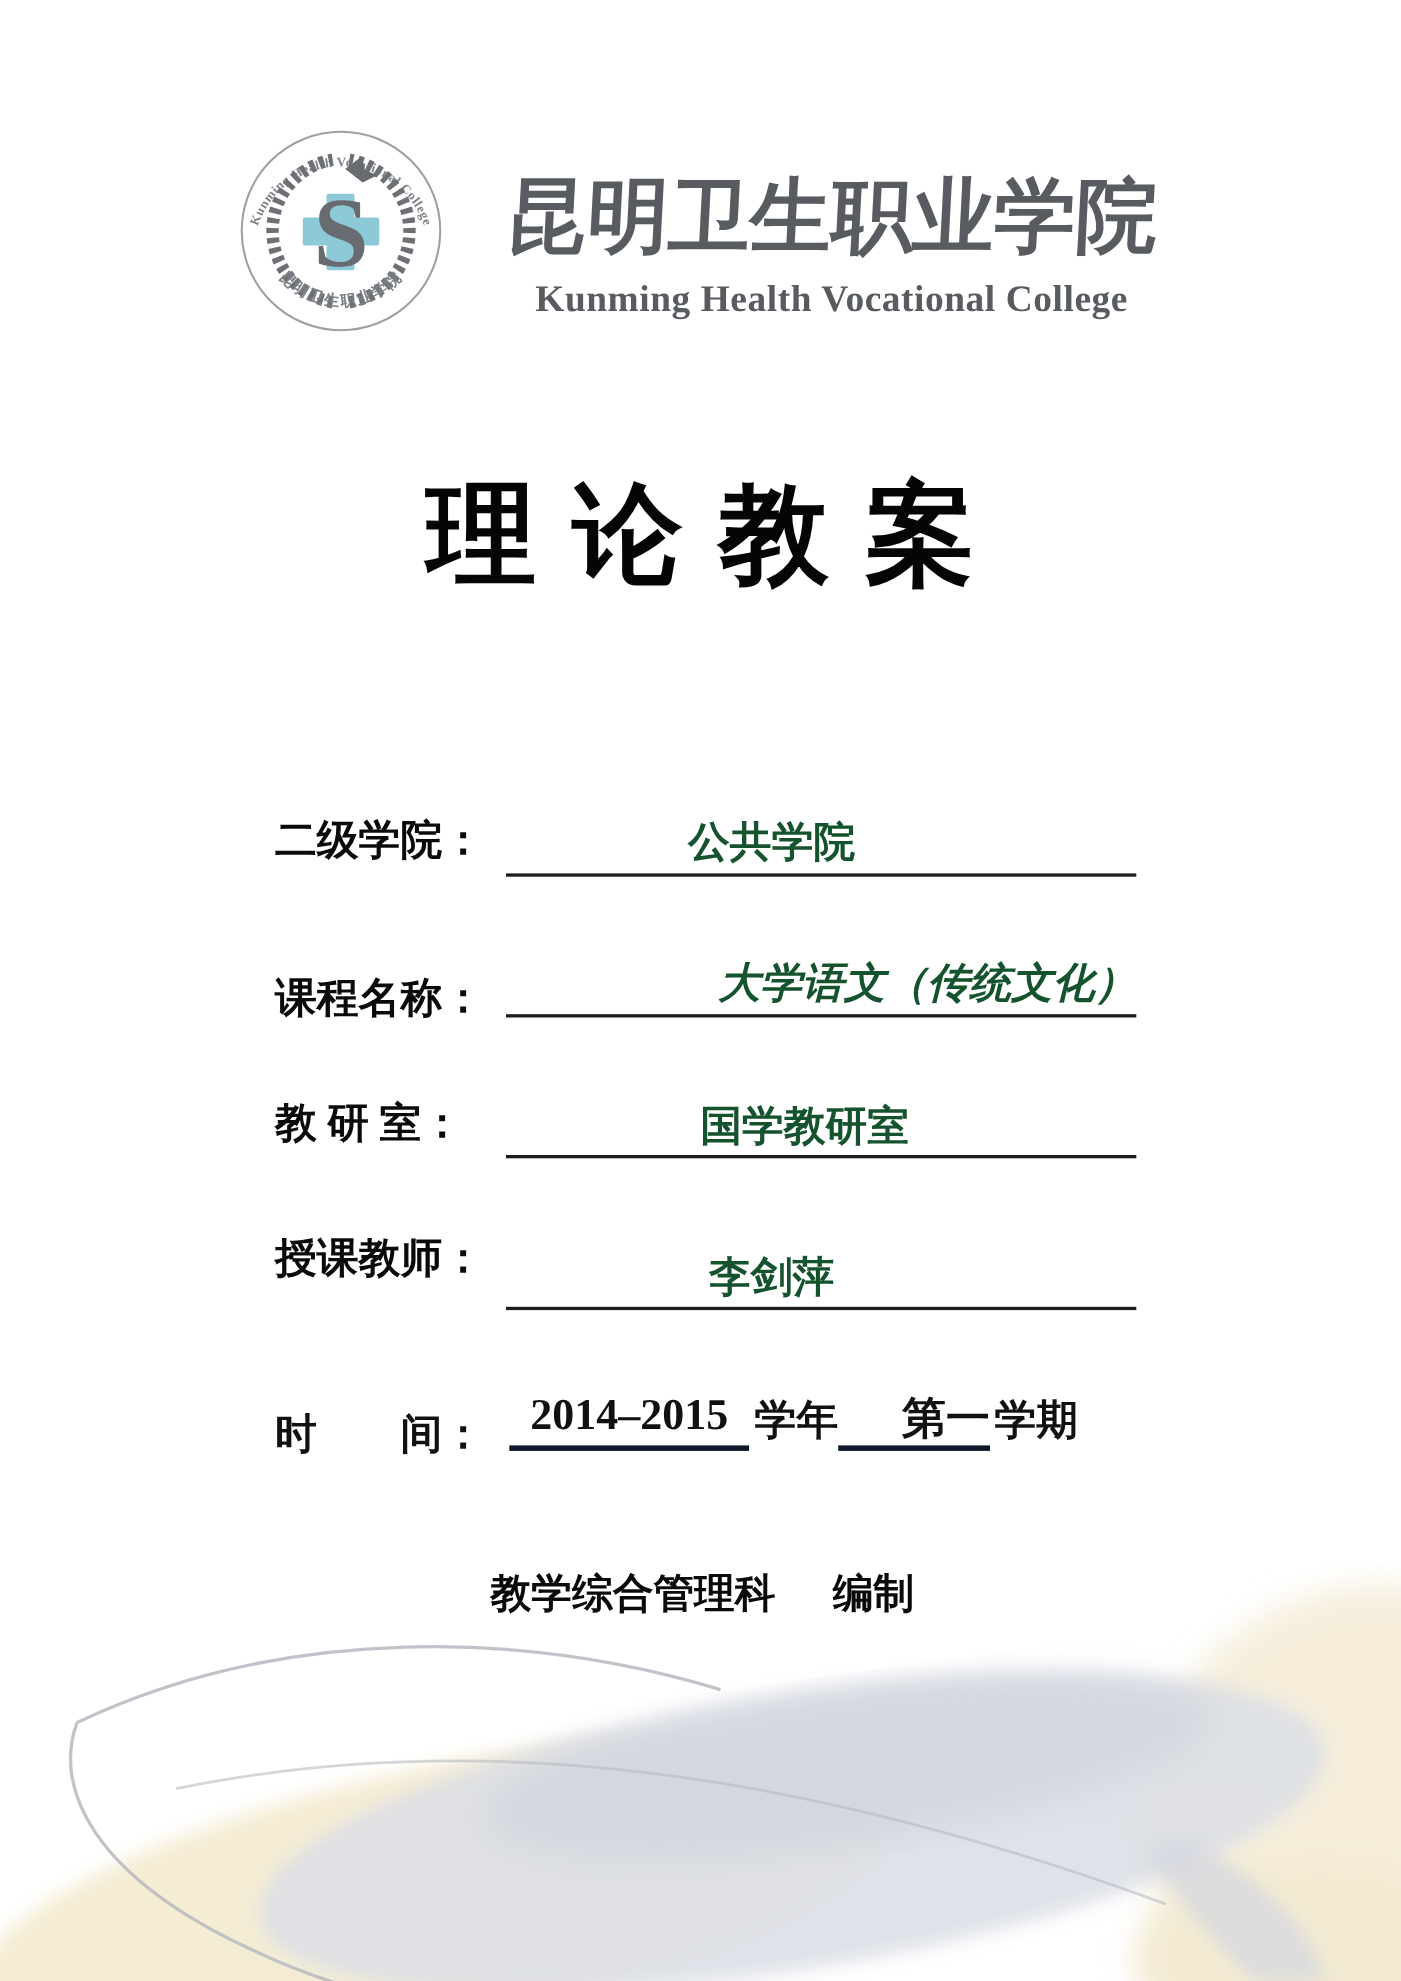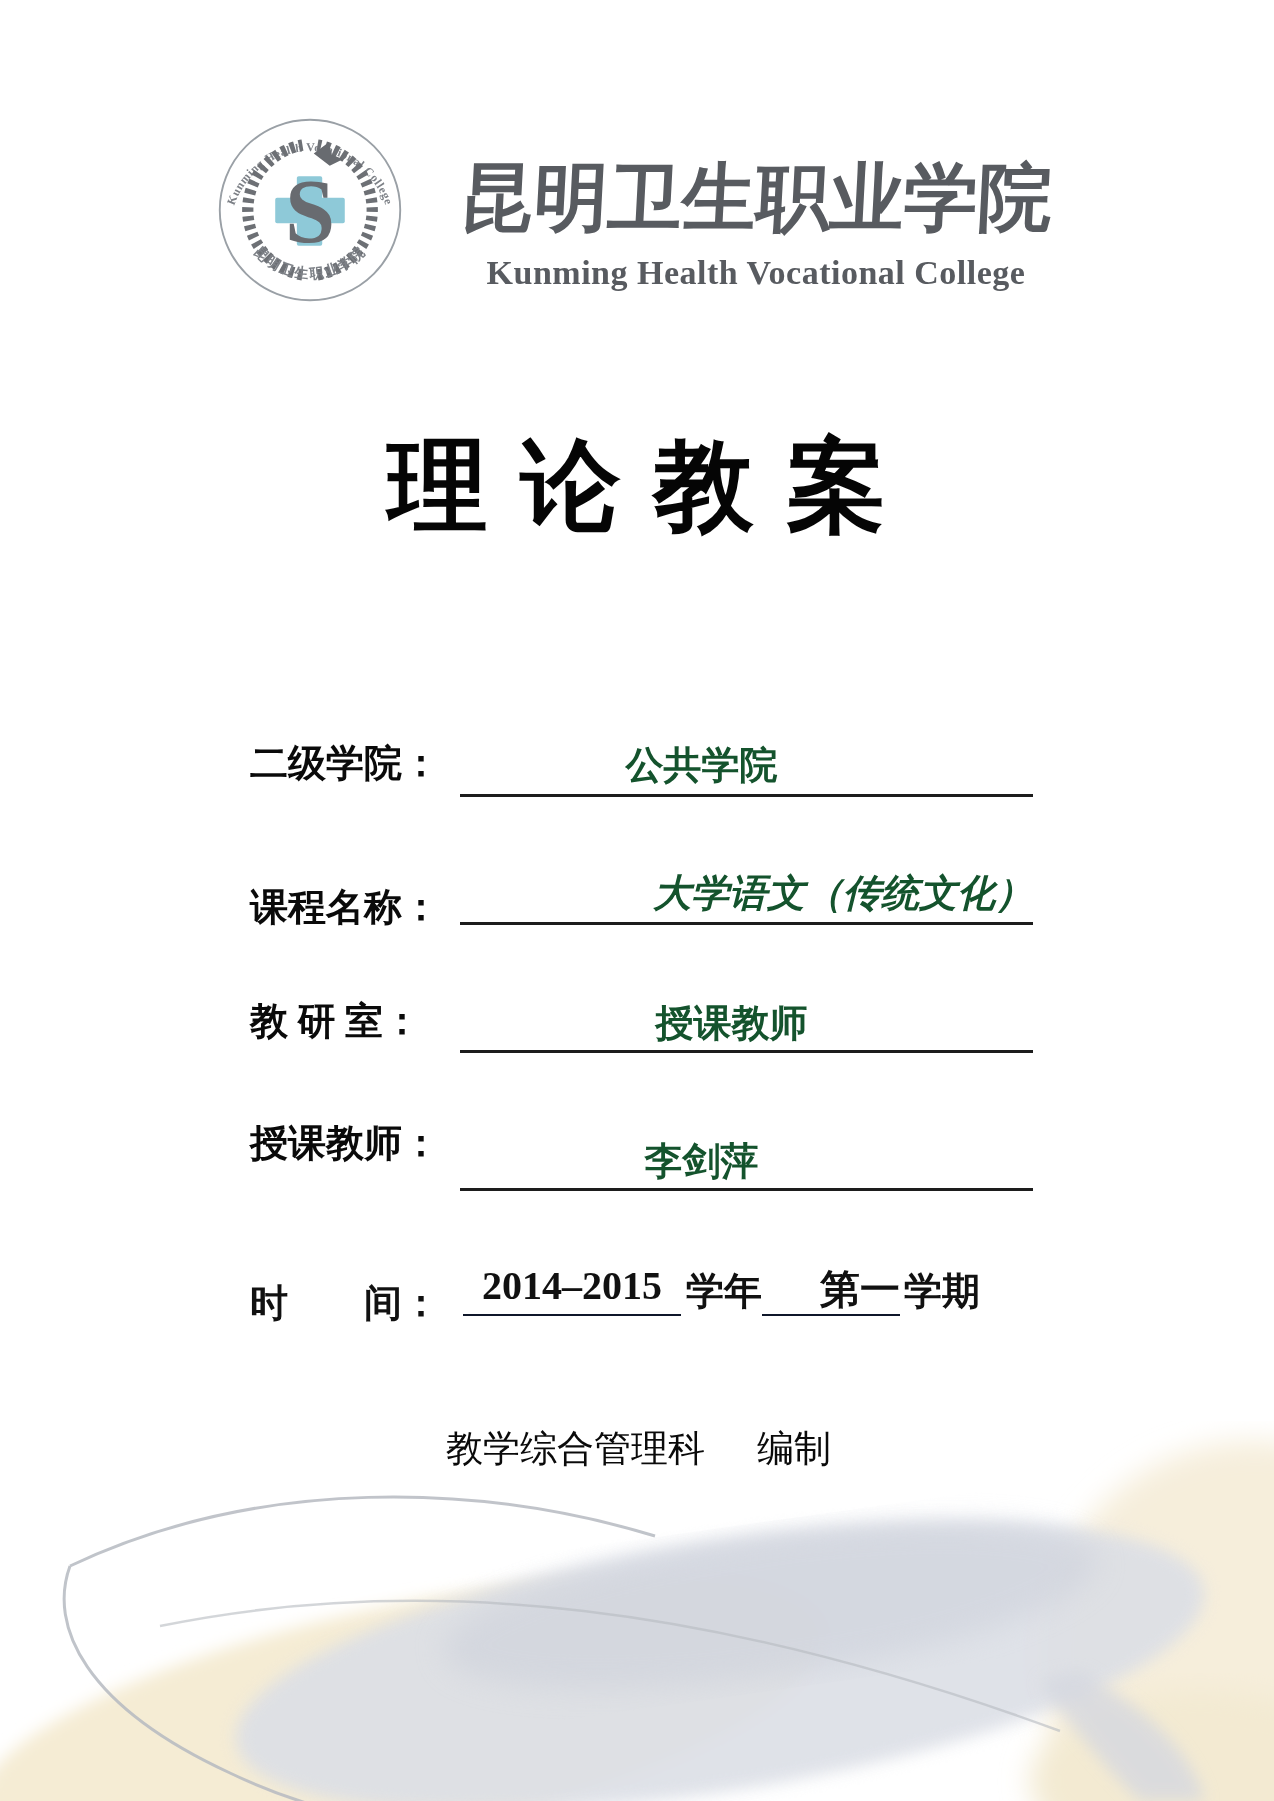--- a/index.html
+++ b/index.html
@@ -48,27 +48,27 @@
     position:absolute;left:460px;width:573px;
     border-bottom:3px solid #1d1d1d;
     font-size:38px;font-weight:bold;color:#14532d;
     text-align:center;white-space:nowrap;
   }
   .fline.left{text-align:right;padding-left:14px;width:559px;font-style:italic;}
 
   
   .t-label{position:absolute;left:250px;top:1278px;font-size:38px;font-weight:bold;white-space:pre;}
   .t-seg{position:absolute;top:1262px;height:52px;font-size:40px;font-weight:bold;text-align:center;white-space:nowrap;}
-  .t-underline{border-bottom:2px solid #0f172a;}
+  .t-underline{border-bottom:5px solid #0f172a;}
   .t-plain{position:absolute;top:1266px;font-size:38px;font-weight:bold;white-space:nowrap;}
 
   
   .footer{
     position:absolute;left:446px;top:1424px;
-    font-size:37px;font-weight:normal;color:#0a0a0a;white-space:nowrap;
+    font-size:37px;font-weight:bold;color:#0a0a0a;white-space:nowrap;
   }
   .footer .gap{display:inline-block;width:52px;}
 
   
   .watermark{position:absolute;left:0;bottom:0;width:1274px;height:380px;pointer-events:none;}
 </style>
 </head>
 <body>
 
 <div class="page">
@@ -141,21 +141,21 @@
     <span class="fline" style="top:740px;height:54px;padding-right:90px;width:483px;">公共学院</span>
   </div>
 
   <div class="frow">
     <span class="flabel" style="top:866px;margin-top:16px;">课程名称：</span>
     <span class="fline left" style="top:868px;height:54px;">大学语文（传统文化）</span>
   </div>
 
   <div class="frow">
     <span class="flabel" style="top:996px;">教 研 室：</span>
-    <span class="fline" style="top:998px;height:52px;padding-right:30px;width:543px;">授课教师</span>
+    <span class="fline" style="top:998px;height:52px;padding-right:30px;width:543px;">国学教研室</span>
   </div>
 
   <div class="frow">
     <span class="flabel" style="top:1118px;">授课教师：</span>
     <span class="fline" style="top:1120px;height:52px;padding-right:90px;width:483px;margin-top:16px;">李剑萍</span>
   </div>
 
   <div class="frow">
     <span class="t-label">时　　间：</span>
     <span class="t-seg t-underline" style="left:463px;width:218px;">2014–2015</span>

